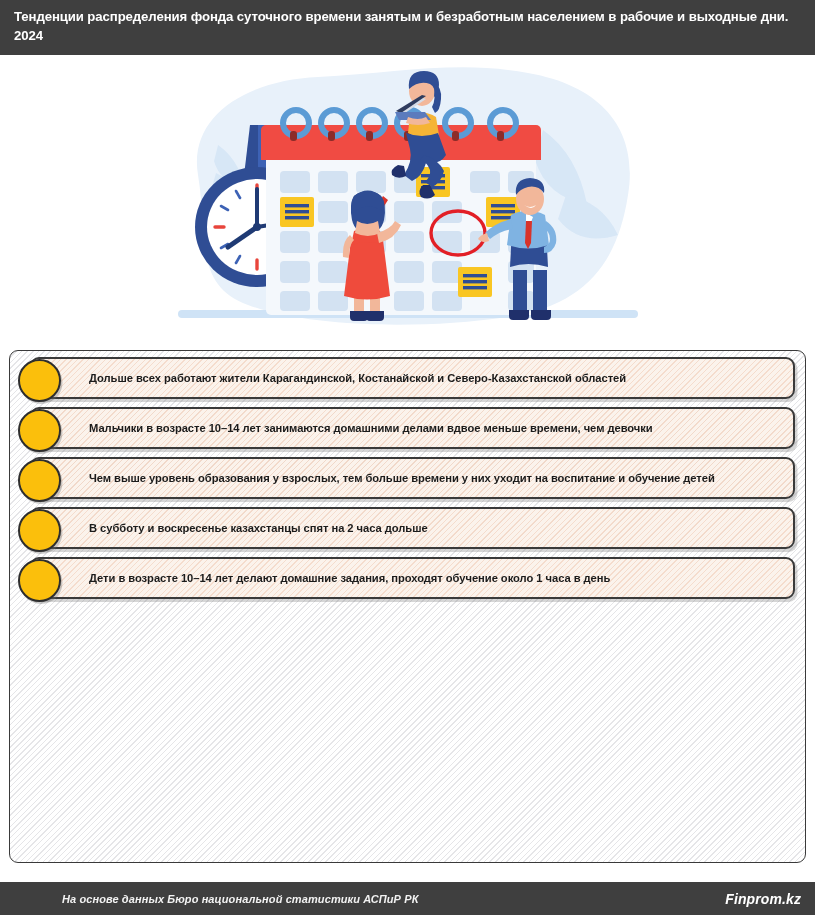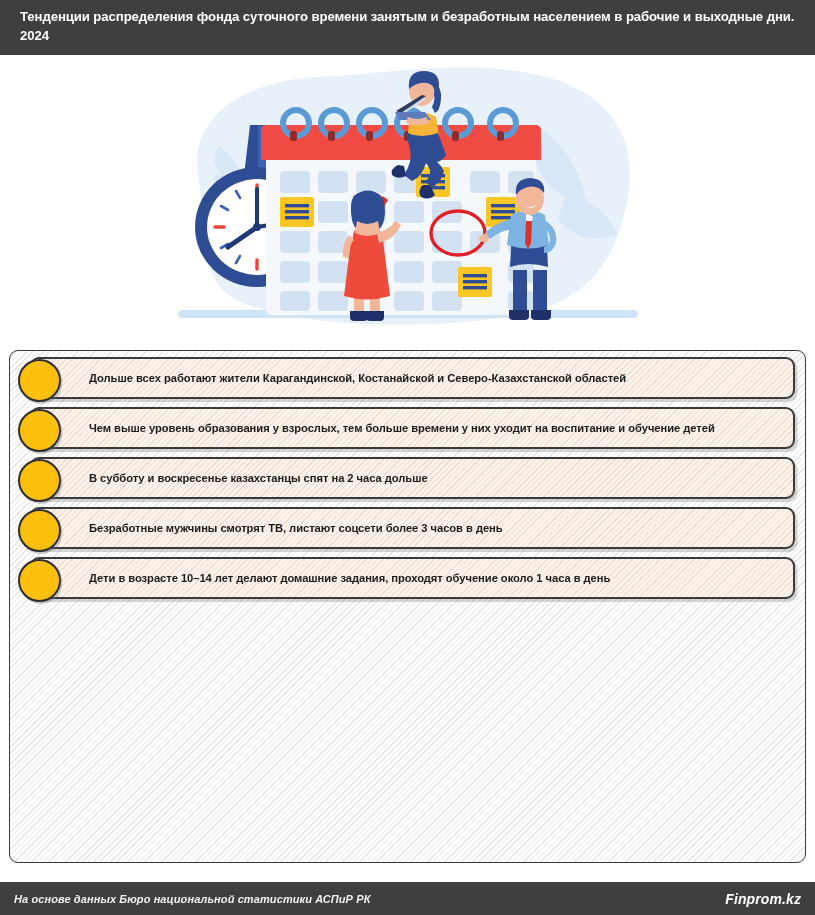--- a/index.html
+++ b/index.html
@@ -9,21 +9,21 @@
     font-family:"Liberation Sans","DejaVu Sans",sans-serif;
     overflow:hidden;
     position:relative;
   }
 
   
   .header{
     position:absolute;left:0;top:0;width:815px;height:55px;
     background:#3f3f3f;
     box-sizing:border-box;
-    padding:7px 14px 0 20px;
+    padding:7px 14px 0 14px;
   }
   .header-title{
     color:#ffffff;
     font-size:13.2px;
     font-weight:bold;
     line-height:19px;
     letter-spacing:-0.1px;
   }
 
   
@@ -94,20 +94,21 @@
   .footer{
     position:absolute;left:0;bottom:0;width:815px;height:33px;
     background:#3f3f3f;
     display:flex;align-items:center;justify-content:space-between;
     box-sizing:border-box;
     padding:0 14px;
   }
   .footer-source{
     color:#f2f2f2;font-size:11px;font-style:italic;font-weight:bold;
     letter-spacing:.1px;
+    margin-left:48px;
   }
   .footer-logo{
     color:#ffffff;font-size:14px;font-style:italic;font-weight:bold;
     letter-spacing:.1px;
   }
 </style>
 </head>
 <body>
 
 <div class="header">
@@ -296,42 +297,42 @@
 <div class="list-panel">
 
   <div class="row">
     <div class="pill">
       <span class="pill-text">Дольше всех работают жители Карагандинской, Костанайской и Северо-Казахстанской областей</span>
     </div>
     <div class="bullet"></div>
   </div>
 
 
+  <div class="row">
+    <div class="pill">
+      <span class="pill-text">Мальчики в возрасте 10–14 лет занимаются домашними делами вдвое меньше времени, чем девочки</span>
+    </div>
+    <div class="bullet"></div>
+  </div>
 
   <div class="row">
     <div class="pill">
       <span class="pill-text">Чем выше уровень образования у взрослых, тем больше времени у них уходит на воспитание и обучение детей</span>
     </div>
     <div class="bullet"></div>
   </div>
 
   <div class="row">
     <div class="pill">
       <span class="pill-text">В субботу и воскресенье казахстанцы спят на 2 часа дольше</span>
     </div>
     <div class="bullet"></div>
   </div>
 
 
-  <div class="row">
-    <div class="pill">
-      <span class="pill-text">Безработные мужчины смотрят ТВ, листают соцсети более 3 часов в день</span>
-    </div>
-    <div class="bullet"></div>
-  </div>
 
 
   <div class="row">
     <div class="pill">
       <span class="pill-text">Дети в возрасте 10–14 лет делают домашние задания, проходят обучение около 1 часа в день</span>
     </div>
     <div class="bullet"></div>
   </div>
 
 

